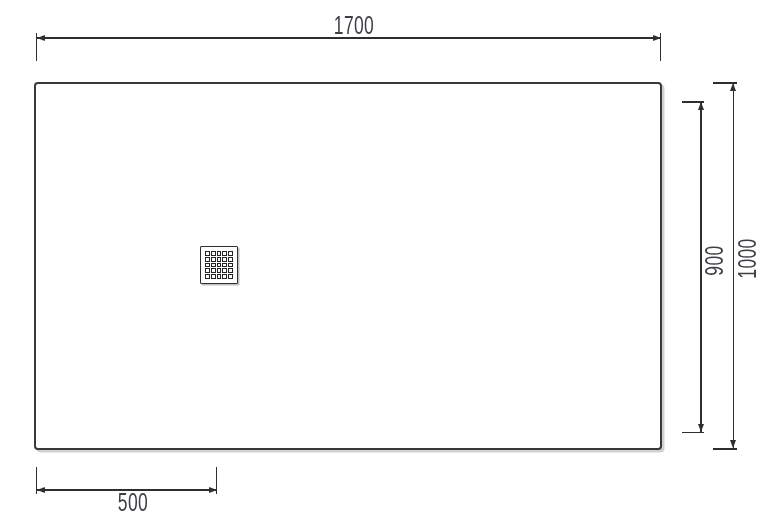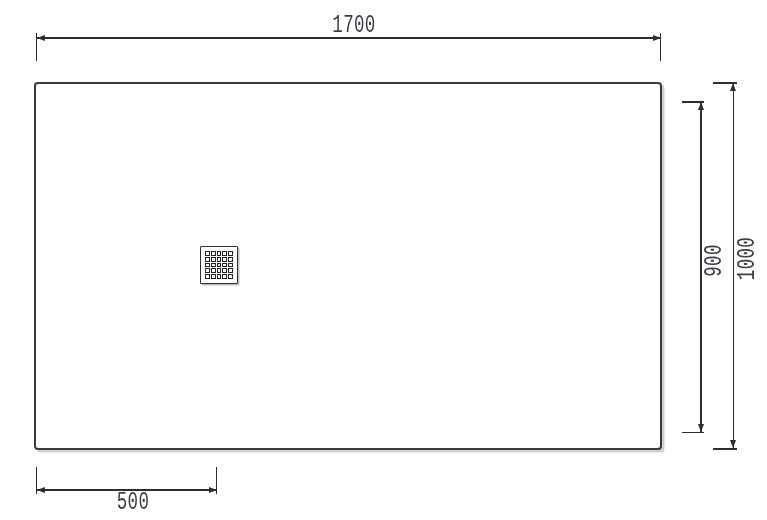--- a/index.html
+++ b/index.html
@@ -1,18 +1,18 @@
 <!DOCTYPE html>
 <html><head>
 <meta charset="utf-8">
 <style>
   html,body{margin:0;padding:0;background:#ffffff;}
   .canvas{
     position:relative;width:767px;height:520px;background:#ffffff;overflow:hidden;
-    font-family:Liberation Mono, monospace;
+    font-family:Liberation Sans, sans-serif;
   }
   
   .tray{
     position:absolute;left:34px;top:82px;width:628px;height:368px;
     box-sizing:border-box;border:2px solid #39393b;border-radius:4px;
     background:#ffffff;box-shadow:2.5px 2.5px 0 rgba(0,0,0,0.18);
   }
   
   .drain{
     position:absolute;left:200px;top:246px;width:38px;height:38px;

